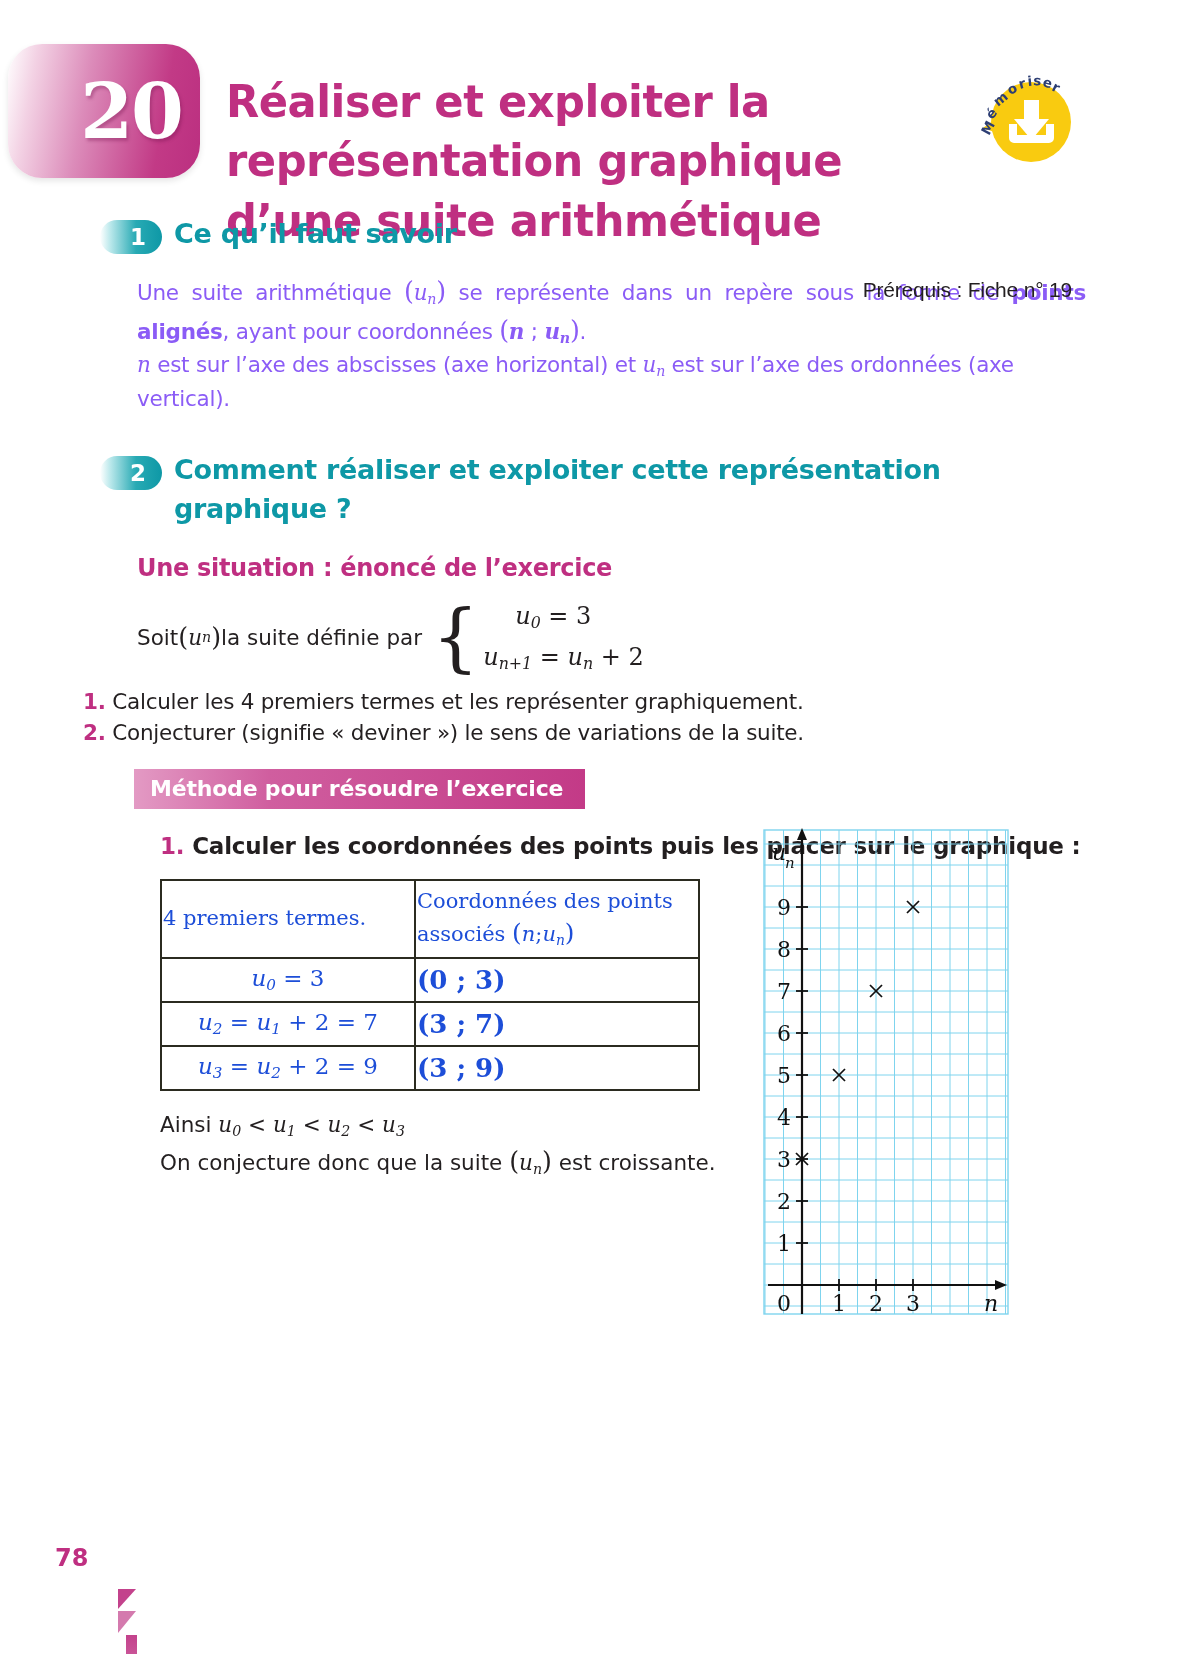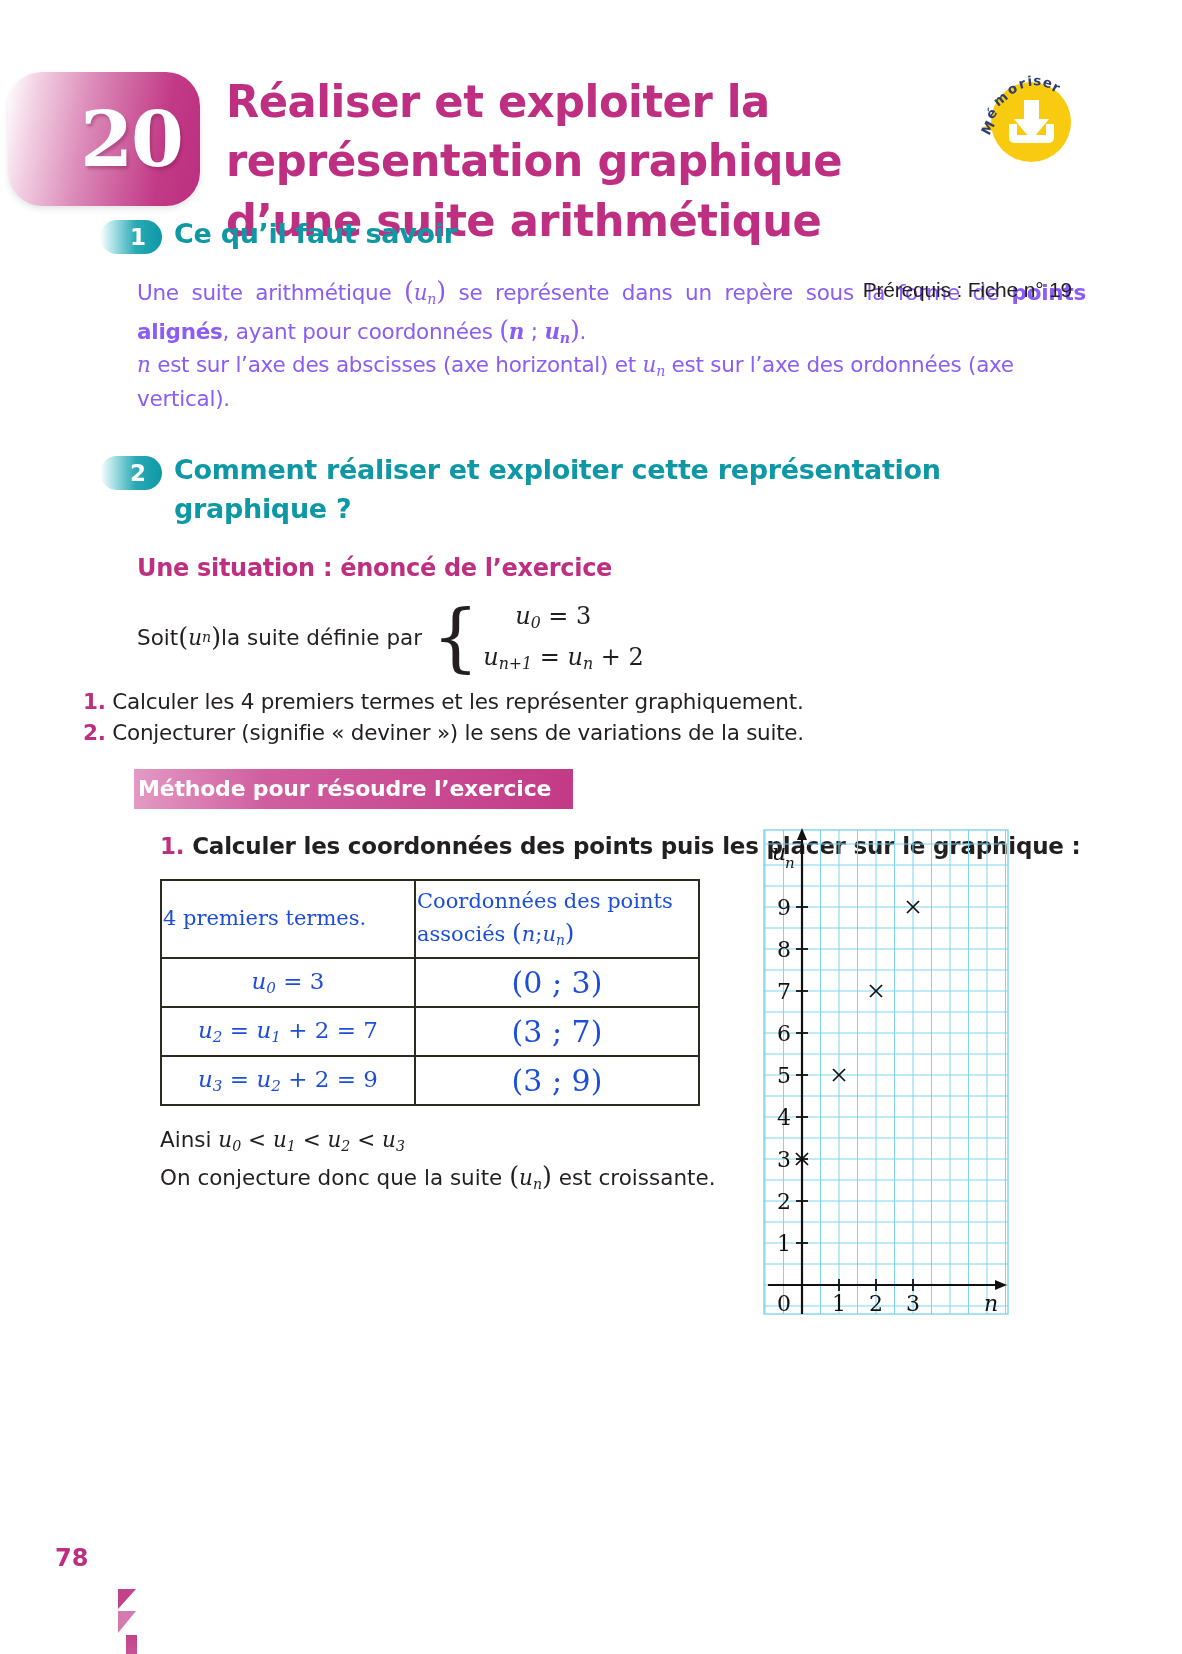--- a/index.html
+++ b/index.html
@@ -8,21 +8,21 @@
     background:#ffffff;
     font-family:"Liberation Sans", sans-serif;
     color:#1a1a1a;
     position:relative;
     overflow:hidden;
   }
 
   
   .header { position:relative; height:215px; }
   .num-badge {
-    position:absolute; left:8px; top:72px;
+    position:absolute; left:8px; top:44px;
     width:192px; height:134px;
     border-radius:34px;
     background:linear-gradient(100deg,#ffffff 0%,#f3d2e4 14%,#dc8cba 40%,#c23a86 78%,#bb2f80 100%);
     box-shadow:0 3px 6px rgba(0,0,0,.10);
   }
   .num-badge span {
     position:absolute; right:18px; top:50%;
     transform:translateY(-50%);
     font-family:"DejaVu Serif", serif;
     font-weight:700; font-size:76px; color:#ffffff;
@@ -114,21 +114,21 @@
     font-family:"DejaVu Sans", sans-serif; font-size:21.5px; color:#231f20;
     letter-spacing:-0.25px;
   }
   .num-item .mk { color:#bf2f81; font-weight:700; }
 
   
   .method { position:relative; margin-top:24px; }
   .method-banner {
     position:relative; margin-left:134px;
     display:inline-block;
-    padding:7px 22px 8px 4px;
+    padding:7px 22px 8px 16px;
     background:linear-gradient(90deg,#e39ac4 0%,#d05e9f 30%,#c33a87 100%);
     color:#ffffff;
     font-family:"DejaVu Sans", sans-serif; font-weight:700;
     font-size:22px; letter-spacing:-0.2px;
   }
   .method-notch { position:absolute; left:118px; top:820px; }
   .method-bar {
     position:absolute; left:126px; top:866px;
     width:11px; height:452px;
     background:linear-gradient(180deg,#c3428c 0%,#dd8ebb 18%,#d88ab8 100%);
@@ -151,21 +151,21 @@
   table.tbl td {
     border:2.5px solid #2b2b20;
     font-family:"DejaVu Serif", serif;
     color:#1d4ed8;
     padding:6px 1px;
     margin-top:33px;
   }
   td.h1 { width:250px; font-size:21px; line-height:1.4; font-family:"DejaVu Sans", sans-serif; }
   td.h2 { font-size:21px; line-height:1.4; font-family:"DejaVu Sans", sans-serif; }
   td.eq { text-align:center; font-size:23px; }
-  td.co { text-align:center; font-size:30px; font-weight:400; font-family:"DejaVu Serif", serif; }
+  td.co { font-size:26px; font-weight:700; font-family:"DejaVu Serif", serif; }
 
   .m-text {
     margin-top:14px;
     font-family:"DejaVu Sans", sans-serif; font-size:21.5px; line-height:1.55;
     color:#231f20; letter-spacing:-0.25px;
   }
   .m-text.just { text-align:justify; }
   .m-concl { margin-top:18px; font-family:"DejaVu Sans", sans-serif;
              font-size:21.5px; line-height:1.5; color:#231f20; }
 

